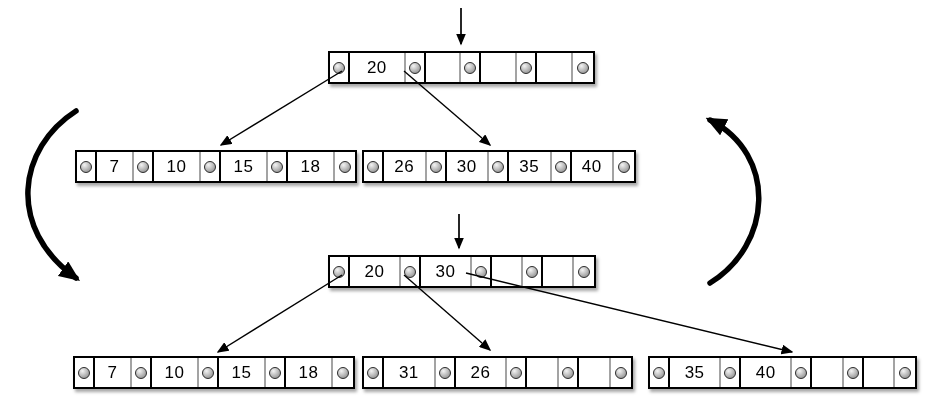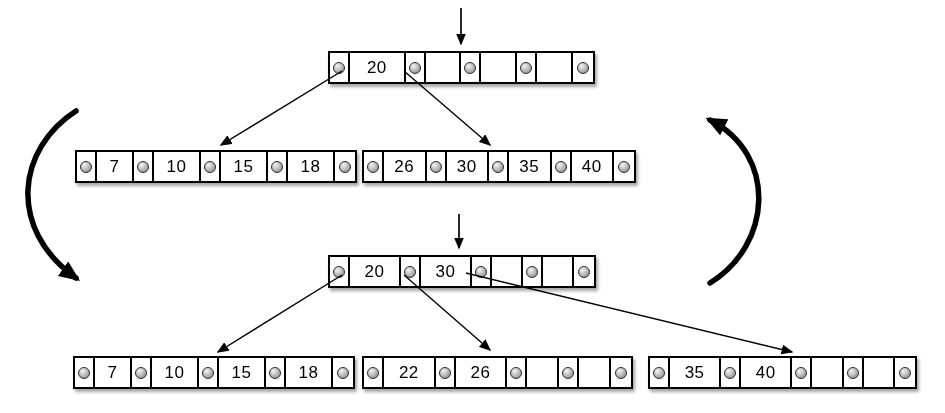--- a/index.html
+++ b/index.html
@@ -9,21 +9,21 @@
     font-family:"Liberation Sans",sans-serif;
   }
   .node{
     position:absolute;display:flex;height:33px;box-sizing:border-box;
     background:#ffffff;border:2px solid #000;
     box-shadow:2px 3px 3px rgba(0,0,0,0.35);
   }
   .cell{box-sizing:border-box;display:flex;align-items:center;justify-content:center;}
   .ptr{flex:0 0 20px;border-right:2px solid #000;}
   .key{
-    flex:1 1 auto;border-right:2px solid #000000;
+    flex:1 1 auto;border-right:2px solid #a3a3a3;
     font-size:17px;color:#000;letter-spacing:0.5px;
   }
   .cell:last-child{border-right:none;}
   .dot{
     width:12px;height:12px;border-radius:50%;box-sizing:border-box;
     border:1.5px solid #2b2b2b;
     background:radial-gradient(circle at 35% 30%, #f4f4f4 0%, #bfbfbf 45%, #7e7e7e 100%);
   }
   svg.overlay{position:absolute;left:0;top:0;pointer-events:none;}
 </style>
@@ -139,21 +139,21 @@
     <span class="cell key">18</span>
     <span class="cell ptr">
         <span class="dot"></span>
       </span>
   </div>
 
   <div class="node" style="left:362px;top:356px;width:271px">
     <span class="cell ptr">
         <span class="dot"></span>
       </span>
-    <span class="cell key">22</span>
+    <span class="cell key">31</span>
     <span class="cell ptr">
         <span class="dot"></span>
       </span>
     <span class="cell key">26</span>
     <span class="cell ptr">
         <span class="dot"></span>
       </span>
     <span class="cell key"></span>
     <span class="cell ptr">
         <span class="dot"></span>

